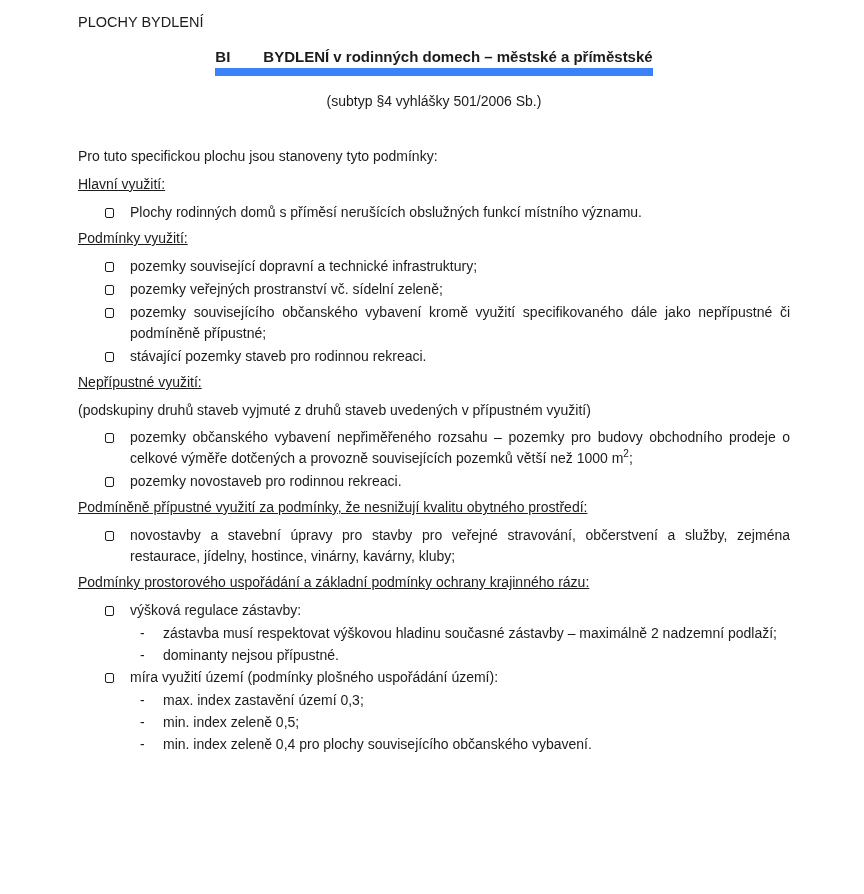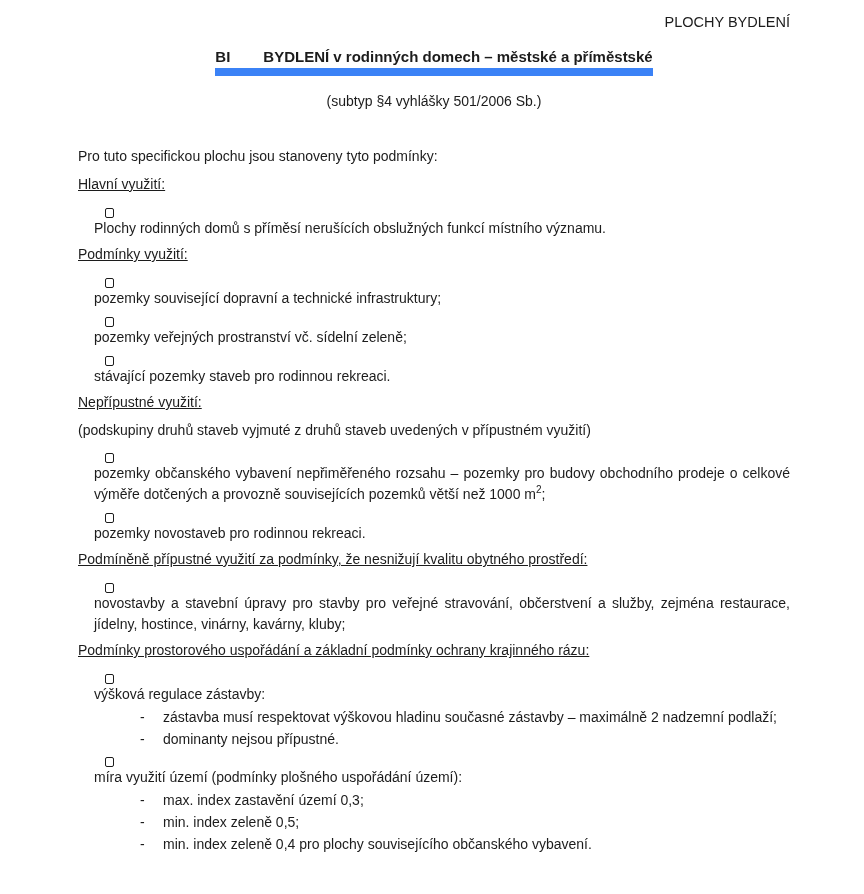--- a/index.html
+++ b/index.html
@@ -14,21 +14,21 @@
     font-family: "Liberation Sans", "DejaVu Sans", sans-serif;
     font-size: 14px;
     line-height: 21px;
     color: #1c1c1c;
   }
   .doc {
     padding: 12px 74px 0 78px;
   }
   
   .t1 {
-    text-align: right;
+    text-align: left;
     font-size: 14.5px;
     margin: 0 0 13px 0;
   }
   .t2 {
     text-align: center;
     margin: 0 0 15px 0;
   }
   .t2-inner {
     display: inline-block;
     font-weight: bold;
@@ -56,21 +56,20 @@
     margin: 4px 0 6px 0;
   }
   
   .list {
     margin: 0 0 3px 0;
   }
   .li {
     display: flex;
     align-items: flex-start;
     margin: 0 0 2px 0;
-    flex-direction: column;
   }
   .bsq {
     flex: 0 0 auto;
     width: 7px;
     height: 8px;
     border: 1.4px solid #1c1c1c;
     border-radius: 2px;
     margin: 6px 0 0 27px;
   }
   .li-text {
@@ -126,20 +125,24 @@
     <div class="li">
       <span class="bsq"></span>
       <div class="li-text">pozemky související dopravní a technické infrastruktury;</div>
     </div>
     <div class="li">
       <span class="bsq"></span>
       <div class="li-text">pozemky veřejných prostranství vč. sídelní zeleně;</div>
     </div>
     <div class="li">
       <span class="bsq"></span>
+      <div class="li-text justify">pozemky souvisejícího občanského vybavení kromě využití specifikovaného dále jako nepřípustné či podmíněně přípustné;</div>
+    </div>
+    <div class="li">
+      <span class="bsq"></span>
       <div class="li-text">stávající pozemky staveb pro rodinnou rekreaci.</div>
     </div>
   </div>
 
   <div class="sect-h">Nepřípustné využití:</div>
   <p class="note">(podskupiny druhů staveb vyjmuté z druhů staveb uvedených v přípustném využití)</p>
   <div class="list">
     <div class="li">
       <span class="bsq"></span>
       <div class="li-text justify"><span>pozemky občanského vybavení nepřiměřeného rozsahu – pozemky pro budovy obchodního prodeje o celkové výměře dotčených a provozně souvisejících pozemků větší než 1000 m</span><sup>2</sup><span>;</span></div>

